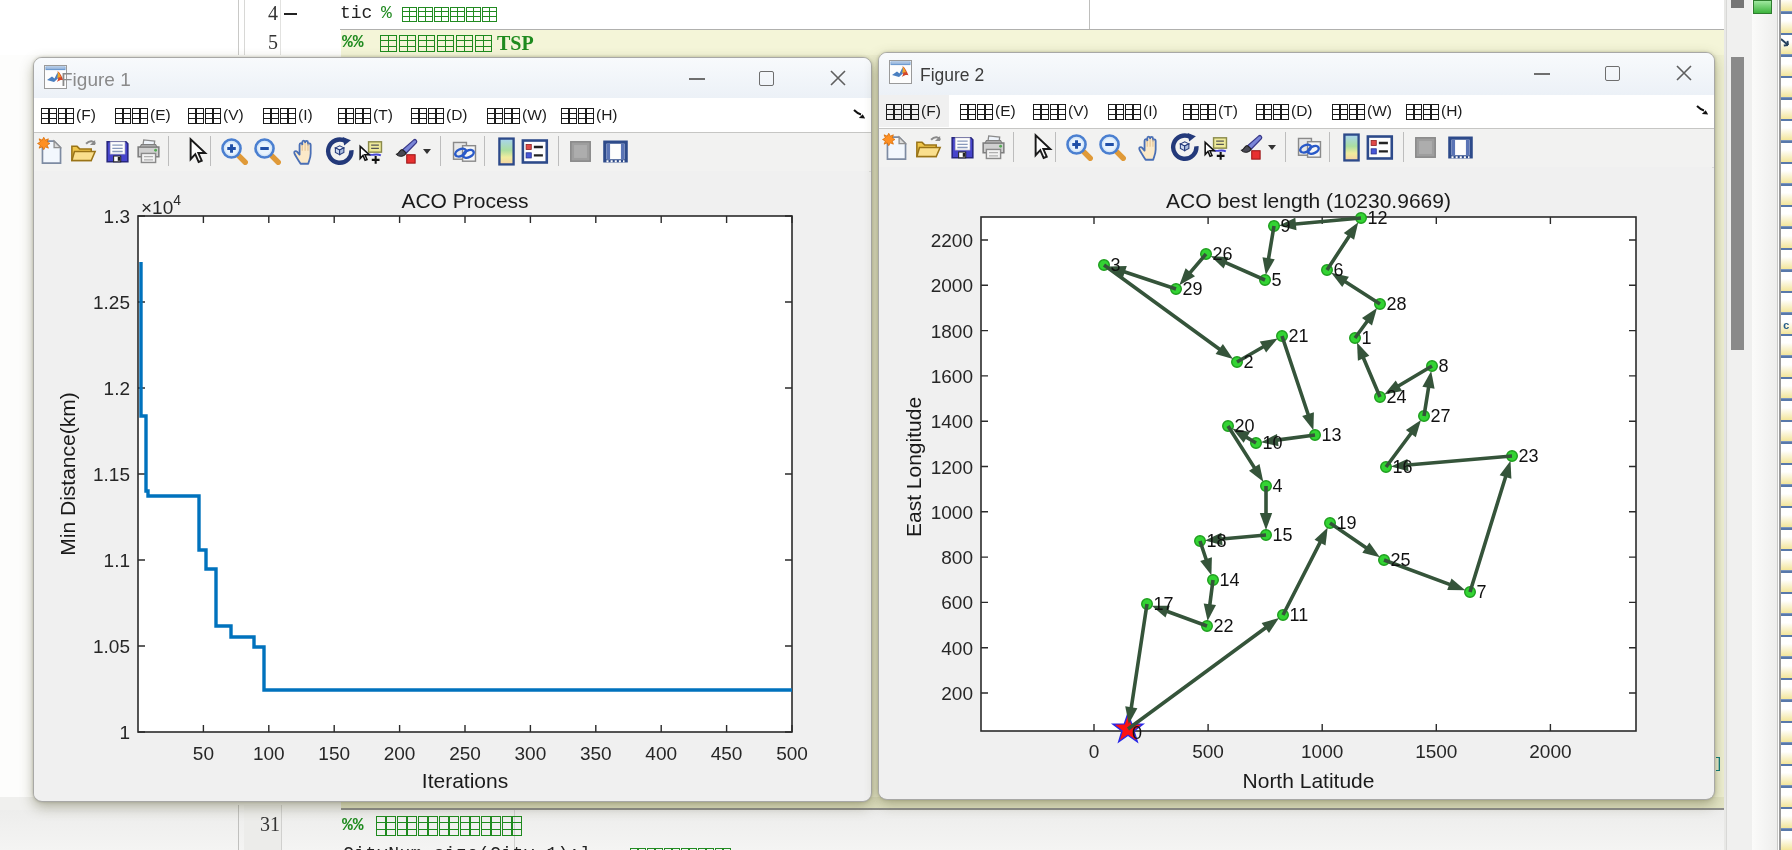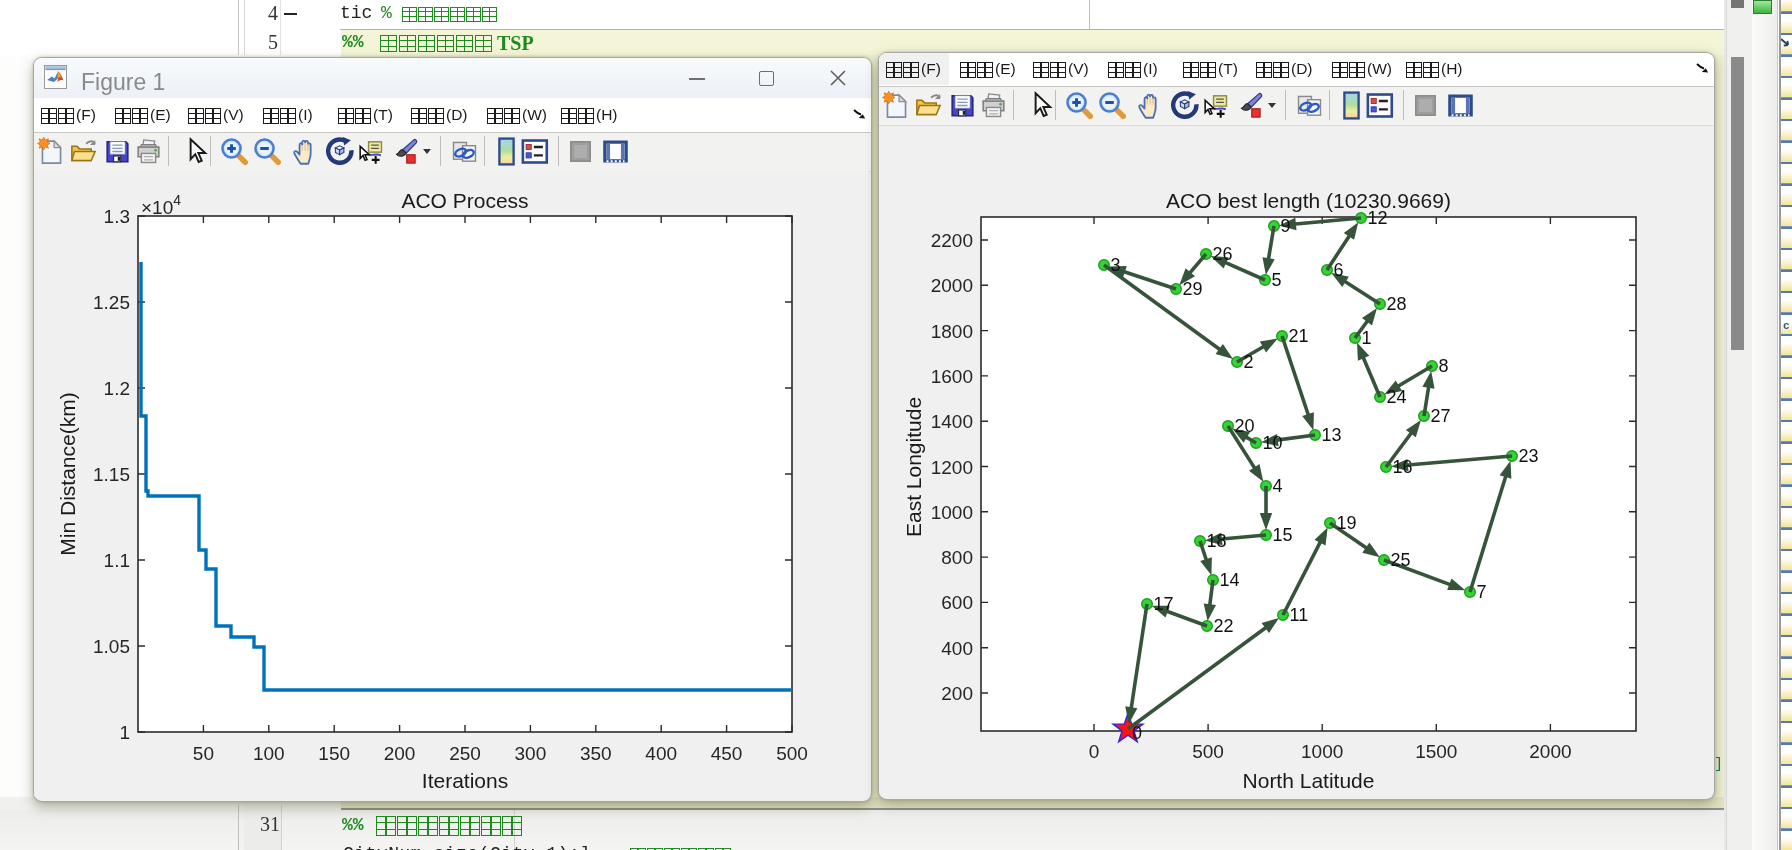--- a/index.html
+++ b/index.html
@@ -34,21 +34,21 @@
 <div class="win" style="left:33px;top:57px;width:837px;height:743px">
     <div class="tb" style="height:40px">
       <svg style="position:absolute;left:10px;top:7px" width="23" height="24" viewBox="0 0 23 24">
 <rect x="0.5" y="0.5" width="22" height="23" fill="#fdfdfd" stroke="#9a9a9a"></rect>
 <rect x="1.5" y="1.5" width="20" height="3.6" fill="#6f9bd0"></rect>
 <rect x="2.2" y="2.2" width="18.6" height="1.4" fill="#b7cde8"></rect>
 <path d="M3,15 l5,-3.5 2.5,2 3,-6 2,4.5 -5.5,5 z" fill="#4a7fc0"></path>
 <path d="M13.5,6 c1,2.5 1.5,7 -0.5,11 3,-2 4.5,-2.5 6.5,-1.5 -1.5,-3.5 -3,-7.5 -6,-9.5 z" fill="#d0452a"></path>
 <path d="M13.5,6.5 c1.8,1.5 3,4 3.5,6 -1.5,-0.5 -3,0 -4,0.8 1,-2.5 0.9,-4.8 0.5,-6.8 z" fill="#f4a626"></path>
 </svg>
-      <div style="position:absolute;left:47px;top:11px;font-size:23px;color:#8a8a8a">Figure 1</div>
+      <div style="position:absolute;left:27px;top:11px;font-size:19px;color:#8a8a8a">Figure 1</div>
       <div style="position:absolute;left:655px;top:20px;width:16px;height:1.6px;background:#6e6e6e"></div>
       <div style="position:absolute;left:725px;top:13px;width:13px;height:13px;border:1.6px solid #6e6e6e;border-radius:2px"></div>
       <svg style="position:absolute;left:796px;top:12px" width="16" height="16" viewBox="0 0 16 16">
         <path d="M1,1 L15,15 M15,1 L1,15" stroke="#5f5f5f" stroke-width="1.6"></path>
       </svg>
     </div>
     <div class="mb" style="height:34px">
       <div style="position:absolute;left:7px;top:8px;white-space:nowrap"><i class="g" style="width:16px;height:16px;border-width:1.3px;color:#1c1c1c;margin-right:1px"></i><i class="g" style="width:16px;height:16px;border-width:1.3px;color:#1c1c1c;margin-right:1px"></i><span class="mk">(F)</span></div>
       <div style="position:absolute;left:81px;top:8px;white-space:nowrap"><i class="g" style="width:16px;height:16px;border-width:1.3px;color:#1c1c1c;margin-right:1px"></i><i class="g" style="width:16px;height:16px;border-width:1.3px;color:#1c1c1c;margin-right:1px"></i><span class="mk">(E)</span></div>
       <div style="position:absolute;left:154px;top:8px;white-space:nowrap"><i class="g" style="width:16px;height:16px;border-width:1.3px;color:#1c1c1c;margin-right:1px"></i><i class="g" style="width:16px;height:16px;border-width:1.3px;color:#1c1c1c;margin-right:1px"></i><span class="mk">(V)</span></div>
@@ -221,20 +221,36 @@
       <text x="96" y="482.0" font-size="19" fill="#262626" text-anchor="end">1.05</text>
       <text x="96" y="568.0" font-size="19" fill="#262626" text-anchor="end">1</text>
       <text x="107" y="43" font-size="19" fill="#262626">×10<tspan dy="-9" font-size="14">4</tspan></text>
       <text x="431.0" y="37" font-size="21" fill="#1a1a1a" text-anchor="middle">ACO Process</text>
       <text x="431.0" y="617" font-size="21" fill="#1a1a1a" text-anchor="middle">Iterations</text>
       <text x="41" y="303" font-size="21" fill="#1a1a1a" text-anchor="middle" transform="rotate(-90 41 303)">Min Distance(km)</text>
       <polyline points="107,91 107,245 112,245 112,320 114,320 114,325 165,325 165,379 172,379 172,398 182,398 182,455 197,455 197,466 220,466 220,476 230,476 230,519 758,519" fill="none" stroke="#0072bd" stroke-width="3.4" stroke-linejoin="miter"></polyline>
     </svg>
   </div>
 <div class="win" style="left:878px;top:52px;width:835px;height:746px">
+    <div class="tb" style="height:42px">
+      <svg style="position:absolute;left:10px;top:7px" width="23" height="24" viewBox="0 0 23 24">
+<rect x="0.5" y="0.5" width="22" height="23" fill="#fdfdfd" stroke="#9a9a9a"></rect>
+<rect x="1.5" y="1.5" width="20" height="3.6" fill="#6f9bd0"></rect>
+<rect x="2.2" y="2.2" width="18.6" height="1.4" fill="#b7cde8"></rect>
+<path d="M3,15 l5,-3.5 2.5,2 3,-6 2,4.5 -5.5,5 z" fill="#4a7fc0"></path>
+<path d="M13.5,6 c1,2.5 1.5,7 -0.5,11 3,-2 4.5,-2.5 6.5,-1.5 -1.5,-3.5 -3,-7.5 -6,-9.5 z" fill="#d0452a"></path>
+<path d="M13.5,6.5 c1.8,1.5 3,4 3.5,6 -1.5,-0.5 -3,0 -4,0.8 1,-2.5 0.9,-4.8 0.5,-6.8 z" fill="#f4a626"></path>
+</svg>
+      <div style="position:absolute;left:41px;top:12px;font-size:17.5px;color:#3c3c3c">Figure 2</div>
+      <div style="position:absolute;left:655px;top:20px;width:16px;height:1.6px;background:#6e6e6e"></div>
+      <div style="position:absolute;left:726px;top:13px;width:13px;height:13px;border:1.6px solid #6e6e6e;border-radius:2px"></div>
+      <svg style="position:absolute;left:797px;top:12px" width="16" height="16" viewBox="0 0 16 16">
+        <path d="M1,1 L15,15 M15,1 L1,15" stroke="#5f5f5f" stroke-width="1.6"></path>
+      </svg>
+    </div>
     <div class="mb" style="height:33px">
       <div style="position:absolute;left:0;top:0;width:70px;height:32px;background:#f0f0f0"></div>
       <div style="position:absolute;left:7px;top:7px;white-space:nowrap"><i class="g" style="width:16px;height:16px;border-width:1.3px;color:#1c1c1c;margin-right:1px"></i><i class="g" style="width:16px;height:16px;border-width:1.3px;color:#1c1c1c;margin-right:1px"></i><span class="mk">(F)</span></div>
       <div style="position:absolute;left:81px;top:7px;white-space:nowrap"><i class="g" style="width:16px;height:16px;border-width:1.3px;color:#1c1c1c;margin-right:1px"></i><i class="g" style="width:16px;height:16px;border-width:1.3px;color:#1c1c1c;margin-right:1px"></i><span class="mk">(E)</span></div>
       <div style="position:absolute;left:154px;top:7px;white-space:nowrap"><i class="g" style="width:16px;height:16px;border-width:1.3px;color:#1c1c1c;margin-right:1px"></i><i class="g" style="width:16px;height:16px;border-width:1.3px;color:#1c1c1c;margin-right:1px"></i><span class="mk">(V)</span></div>
       <div style="position:absolute;left:229px;top:7px;white-space:nowrap"><i class="g" style="width:16px;height:16px;border-width:1.3px;color:#1c1c1c;margin-right:1px"></i><i class="g" style="width:16px;height:16px;border-width:1.3px;color:#1c1c1c;margin-right:1px"></i><span class="mk">(I)</span></div>
       <div style="position:absolute;left:304px;top:7px;white-space:nowrap"><i class="g" style="width:16px;height:16px;border-width:1.3px;color:#1c1c1c;margin-right:1px"></i><i class="g" style="width:16px;height:16px;border-width:1.3px;color:#1c1c1c;margin-right:1px"></i><span class="mk">(T)</span></div>
       <div style="position:absolute;left:377px;top:7px;white-space:nowrap"><i class="g" style="width:16px;height:16px;border-width:1.3px;color:#1c1c1c;margin-right:1px"></i><i class="g" style="width:16px;height:16px;border-width:1.3px;color:#1c1c1c;margin-right:1px"></i><span class="mk">(D)</span></div>
       <div style="position:absolute;left:453px;top:7px;white-space:nowrap"><i class="g" style="width:16px;height:16px;border-width:1.3px;color:#1c1c1c;margin-right:1px"></i><i class="g" style="width:16px;height:16px;border-width:1.3px;color:#1c1c1c;margin-right:1px"></i><span class="mk">(W)</span></div>
       <div style="position:absolute;left:527px;top:7px;white-space:nowrap"><i class="g" style="width:16px;height:16px;border-width:1.3px;color:#1c1c1c;margin-right:1px"></i><i class="g" style="width:16px;height:16px;border-width:1.3px;color:#1c1c1c;margin-right:1px"></i><span class="mk">(H)</span></div>

